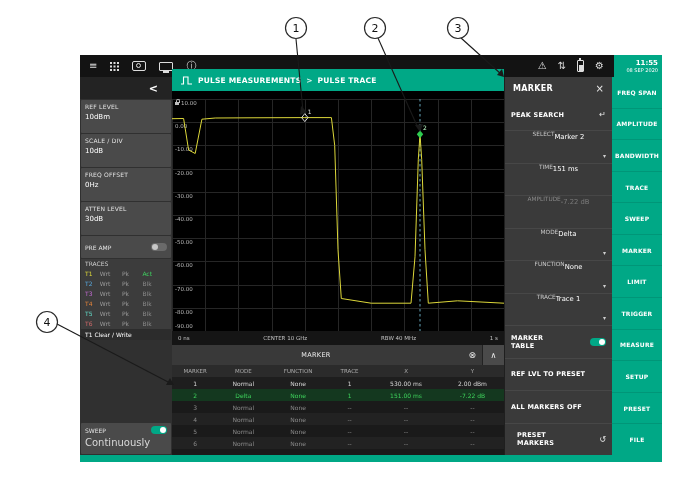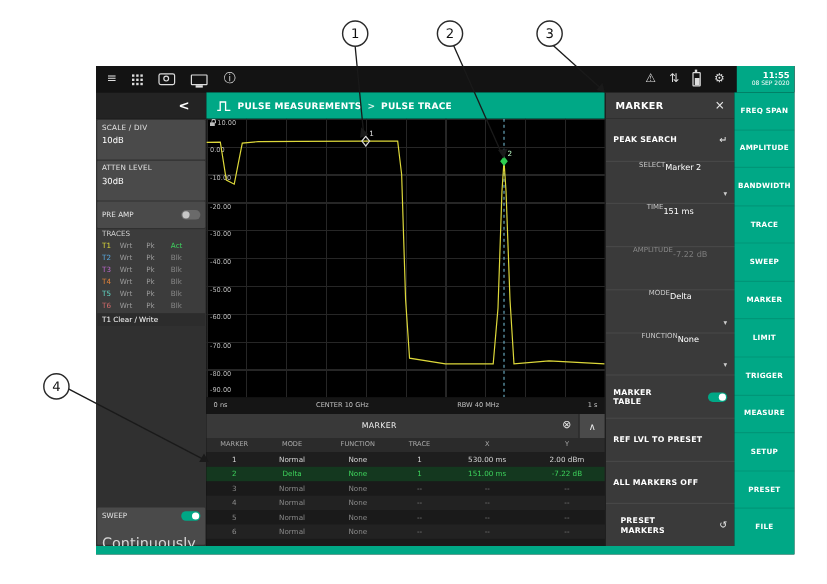--- a/index.html
+++ b/index.html
@@ -21,21 +21,21 @@
   .batt-icon{width:5px;height:10px;border:1px solid #ddd;border-radius:1px;position:relative;}
   .batt-icon::before{content:"";position:absolute;top:-3px;left:1px;width:2px;height:2px;background:#ddd;}
   .batt-icon::after{content:"";position:absolute;left:0.5px;right:0.5px;bottom:0.5px;height:6px;background:#ddd;}
   .timebox{width:48px;height:22px;background:#00a886;color:#fff;text-align:right;padding-right:4px;box-sizing:border-box;display:flex;flex-direction:column;justify-content:center;}
   .timebox .t1{font-size:7px;font-weight:bold;line-height:8px;}
   .timebox .t2{font-size:5px;line-height:6px;}
 
   
   .back-zone{position:absolute;left:0;top:22px;width:92px;height:22px;background:#232323;display:flex;align-items:center;justify-content:flex-end;padding-right:14px;box-sizing:border-box;}
   .back-zone span{color:#fff;font-size:11px;font-weight:bold;}
-  .crumb-zone{position:absolute;left:92px;top:22px;width:332px;height:22px;background:#00a886;display:flex;align-items:center;gap:5px;padding-left:8px;box-sizing:border-box;}
+  .crumb-zone{position:absolute;left:92px;top:14px;width:332px;height:22px;background:#00a886;display:flex;align-items:center;gap:5px;padding-left:8px;box-sizing:border-box;}
   .crumb-zone .crumb{color:#fff;font-size:7.5px;font-weight:bold;letter-spacing:0.2px;white-space:nowrap;}
   .crumb-zone .sep{color:#d8f4ec;font-size:7.5px;font-weight:bold;}
   .panel-header{position:absolute;left:424px;top:22px;width:108px;height:22px;background:#3a3a3a;border-left:1px solid #1f1f1f;box-sizing:border-box;display:flex;align-items:center;justify-content:space-between;padding:0 8px;}
   .panel-header .pt{color:#fff;font-size:8px;font-weight:bold;letter-spacing:0.3px;}
   .panel-header .px{color:#e8e8e8;font-size:10px;}
 
   
   .sidebar{position:absolute;left:0;top:44px;width:92px;height:356px;background:#303030;display:flex;flex-direction:column;gap:1px;padding:1px;box-sizing:border-box;}
   .side-btn{background:#4a4a4a;border-radius:1px;height:33px;padding:3px 4px;box-sizing:border-box;}
   .side-btn .lbl{display:block;font-size:6px;color:#e2e2e2;line-height:7px;letter-spacing:0.2px;}
@@ -47,21 +47,21 @@
   .trow{display:flex;height:10px;line-height:10px;font-size:6px;padding:0 4px;}
   .trow span{display:block;}
   .tname{width:18%;}.tmode{width:27%;color:#9a9a9a;}.tdet{width:25%;color:#9a9a9a;}.tstate{width:30%;color:#8a8a8a;}
   .t1 .tname{color:#ddd83a;}.t1 .tstate{color:#3fd05f;}
   .t2 .tname{color:#58a8de;}.t3 .tname{color:#c06ad0;}.t4 .tname{color:#e0823a;}.t5 .tname{color:#62d6c4;}.t6 .tname{color:#d06a6a;}
   .tfoot{font-size:6px;color:#fff;height:11px;line-height:11px;padding-left:4px;background:#2c2c2c;}
   .spacer{flex:1;}
   .sweep-btn,.freqref-btn{background:#4a4a4a;border-radius:1px;height:31px;padding:3px 4px;box-sizing:border-box;}
   .sweep-top{display:flex;align-items:center;justify-content:space-between;}
   .sweep-btn .lbl,.freqref-btn .lbl{font-size:6px;color:#e2e2e2;line-height:7px;display:block;}
-  .sweep-btn .val,.freqref-btn .val{font-size:12px;color:#d8d8d8;line-height:8px;margin-top:15px;display:block;}
+  .sweep-btn .val,.freqref-btn .val{font-size:10px;color:#d8d8d8;line-height:8px;margin-top:5px;display:block;}
 
   
   .toggle{width:16px;height:8px;border-radius:4px;background:#6a6a6a;position:relative;display:inline-block;flex:none;}
   .toggle::after{content:"";position:absolute;width:6px;height:6px;border-radius:50%;background:#c7c7c7;top:1px;left:1px;}
   .toggle.on{background:#00a886;}
   .toggle.on::after{left:9px;background:#fff;}
   .toggle.on.blue{background:#2196f3;}
 
   
   .plot{position:absolute;left:92px;top:44px;width:332px;height:232px;background:#000;
@@ -156,22 +156,30 @@
       <span class="sep">&gt;</span>
       <span class="crumb">PULSE TRACE</span>
     </div>
     <div class="panel-header">
       <span class="pt">MARKER</span>
       <span class="px">×</span>
     </div>
 
     <div class="sidebar">
       <div class="side-btn">
+        <span class="lbl">REF LEVEL</span>
+        <span class="val">10dBm</span>
+      </div>
+      <div class="side-btn">
         <span class="lbl">SCALE / DIV</span>
         <span class="val">10dB</span>
+      </div>
+      <div class="side-btn">
+        <span class="lbl">FREQ OFFSET</span>
+        <span class="val">0Hz</span>
       </div>
       <div class="side-btn">
         <span class="lbl">ATTEN LEVEL</span>
         <span class="val">30dB</span>
       </div>
       <div class="preamp">
         <span class="lbl">PRE AMP</span>
         <span class="toggle"></span>
       </div>
       <div class="traces-box">
@@ -346,20 +354,25 @@
       <div class="p-item">
         <span class="flbl">MODE</span>
         <span class="fval">Delta</span>
         <span class="caret">▾</span>
       </div>
       <div class="p-item">
         <span class="flbl">FUNCTION</span>
         <span class="fval">None</span>
         <span class="caret">▾</span>
       </div>
+      <div class="p-item">
+        <span class="flbl">TRACE</span>
+        <span class="fval">Trace 1</span>
+        <span class="caret">▾</span>
+      </div>
       <div class="p-item row">
         <span class="albl">MARKER TABLE</span>
         <span class="toggle on"></span>
       </div>
       <div class="p-item row">
         <span class="albl">REF LVL TO PRESET</span>
       </div>
       <div class="p-item row">
         <span class="albl">ALL MARKERS OFF</span>
       </div>

